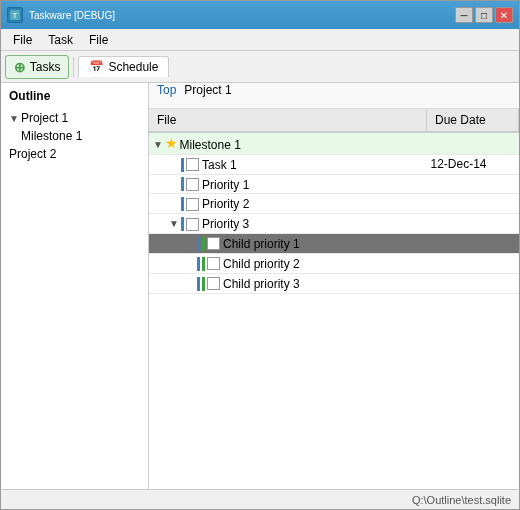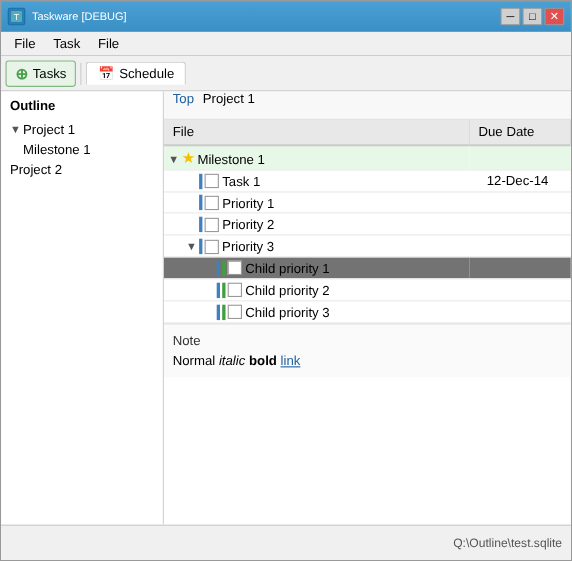--- a/index.html
+++ b/index.html
@@ -44,21 +44,21 @@
     .task-table th { background: #e8e8e8; padding: 4px 8px; text-align: left; border-bottom: 2px solid #ccc; border-right: 1px solid #ccc; font-weight: normal; font-size: 12px; position: sticky; top: 0; }
     .task-table td { padding: 2px 4px; border-bottom: 1px solid #e8e8e8; vertical-align: middle; font-size: 12px; }
 
     .note-area { padding: 8px; border-top: 1px solid #ddd; background: #fafafa; }
     .note-label { font-weight: normal; margin-bottom: 4px; color: #333; }
     .note-content { font-size: 12px; }
     .note-italic { font-style: italic; }
     .note-bold { font-weight: bold; }
     .note-link { color: #2060a0; text-decoration: underline; cursor: pointer; }
 
-    .status-bar { background: #f0f0f0; border-top: 1px solid #ccc; height: 32px; display: flex; align-items: center; justify-content: flex-end; padding: 0 8px; font-size: 11px; color: #555; }
+    .status-bar { background: #f0f0f0; border-top: 1px solid #ccc; height: 20px; display: flex; align-items: center; justify-content: flex-end; padding: 0 8px; font-size: 11px; color: #555; }
 
     .col-task { width: auto; }
     .col-duedate { width: 92px; text-align: right; }
   </style>
 </head>
 <body>
 
 <div class="window">
 
   <div class="title-bar">
@@ -129,21 +129,21 @@
             </tr>
           </thead>
           <tbody id="task-tbody">
 
           <tr style="background: rgb(232, 248, 232);">
                 <td style="padding-left: 4px;"><span style="font-size:10px;color:#555;margin-right:2px;">▼</span><span style="color:#f8c000;font-size:14px;margin-right:2px;">★</span><span style="vertical-align:middle;">Milestone 1</span></td>
                 <td style="text-align: right; padding-right: 8px;"></td>
               </tr>
               <tr>
                 <td style="padding-left: 20px;"><span style="display:inline-block;width:12px;"></span><span style="display:inline-block;width:0px;"></span><span style="display:inline-block;width:3px;height:14px;background:#4080c0;margin-right:2px;vertical-align:middle;"></span><span style="display:inline-block;width:13px;height:13px;border:1px solid #999;background:white;vertical-align:middle;margin-right:3px;"></span><span style="vertical-align:middle;">Task 1</span></td>
-                <td style="text-align: center; padding-right: 8px; margin-top: 41px;">12-Dec-14</td>
+                <td style="text-align: left; padding-right: 8px; margin-top: 41px;">12-Dec-14</td>
               </tr>
               <tr>
                 <td style="padding-left: 20px;"><span style="display:inline-block;width:12px;"></span><span style="display:inline-block;width:0px;"></span><span style="display:inline-block;width:3px;height:14px;background:#4080c0;margin-right:2px;vertical-align:middle;"></span><span style="display:inline-block;width:13px;height:13px;border:1px solid #999;background:white;vertical-align:middle;margin-right:3px;"></span><span style="vertical-align:middle;">Priority 1</span></td>
                 <td style="text-align: right; padding-right: 8px;"></td>
               </tr>
               <tr>
                 <td style="padding-left: 20px;"><span style="display:inline-block;width:12px;"></span><span style="display:inline-block;width:0px;"></span><span style="display:inline-block;width:3px;height:14px;background:#4080c0;margin-right:2px;vertical-align:middle;"></span><span style="display:inline-block;width:13px;height:13px;border:1px solid #999;background:white;vertical-align:middle;margin-right:3px;"></span><span style="vertical-align:middle;">Priority 2</span></td>
                 <td style="text-align: right; padding-right: 8px;"></td>
               </tr>
               <tr>
@@ -158,32 +158,20 @@
                 <td style="padding-left: 36px;"><span style="display:inline-block;width:12px;"></span><span style="display:inline-block;width:0px;"></span><span style="display:inline-block;width:3px;height:14px;background:#4080c0;margin-right:2px;vertical-align:middle;"></span><span style="display:inline-block;width:3px;height:14px;background:#40a040;margin-right:2px;vertical-align:middle;"></span><span style="display:inline-block;width:13px;height:13px;border:1px solid #999;background:white;vertical-align:middle;margin-right:3px;"></span><span style="vertical-align:middle;">Child priority 2</span></td>
                 <td style="text-align: right; padding-right: 8px;"></td>
               </tr>
               <tr>
                 <td style="padding-left: 36px;"><span style="display:inline-block;width:12px;"></span><span style="display:inline-block;width:0px;"></span><span style="display:inline-block;width:3px;height:14px;background:#4080c0;margin-right:2px;vertical-align:middle;"></span><span style="display:inline-block;width:3px;height:14px;background:#40a040;margin-right:2px;vertical-align:middle;"></span><span style="display:inline-block;width:13px;height:13px;border:1px solid #999;background:white;vertical-align:middle;margin-right:3px;"></span><span style="vertical-align:middle;">Child priority 3</span></td>
                 <td style="text-align: right; padding-right: 8px;"></td>
               </tr>
             </tbody>
         </table>
 
-        <div class="note-area">
-          <div class="note-label">Note</div>
-          <div class="note-content">
-            <span>Normal</span>
-            <span> </span>
-            <span class="note-italic">italic</span>
-            <span> </span>
-            <span class="note-bold">bold</span>
-            <span> </span>
-            <span class="note-link">link</span>
-          </div>
-        </div>
       </div>
     </div>
   </div>
 
   <div class="status-bar">
     <span>Q:\Outline\test.sqlite</span>
   </div>
 </div>
 
 </body></html>

